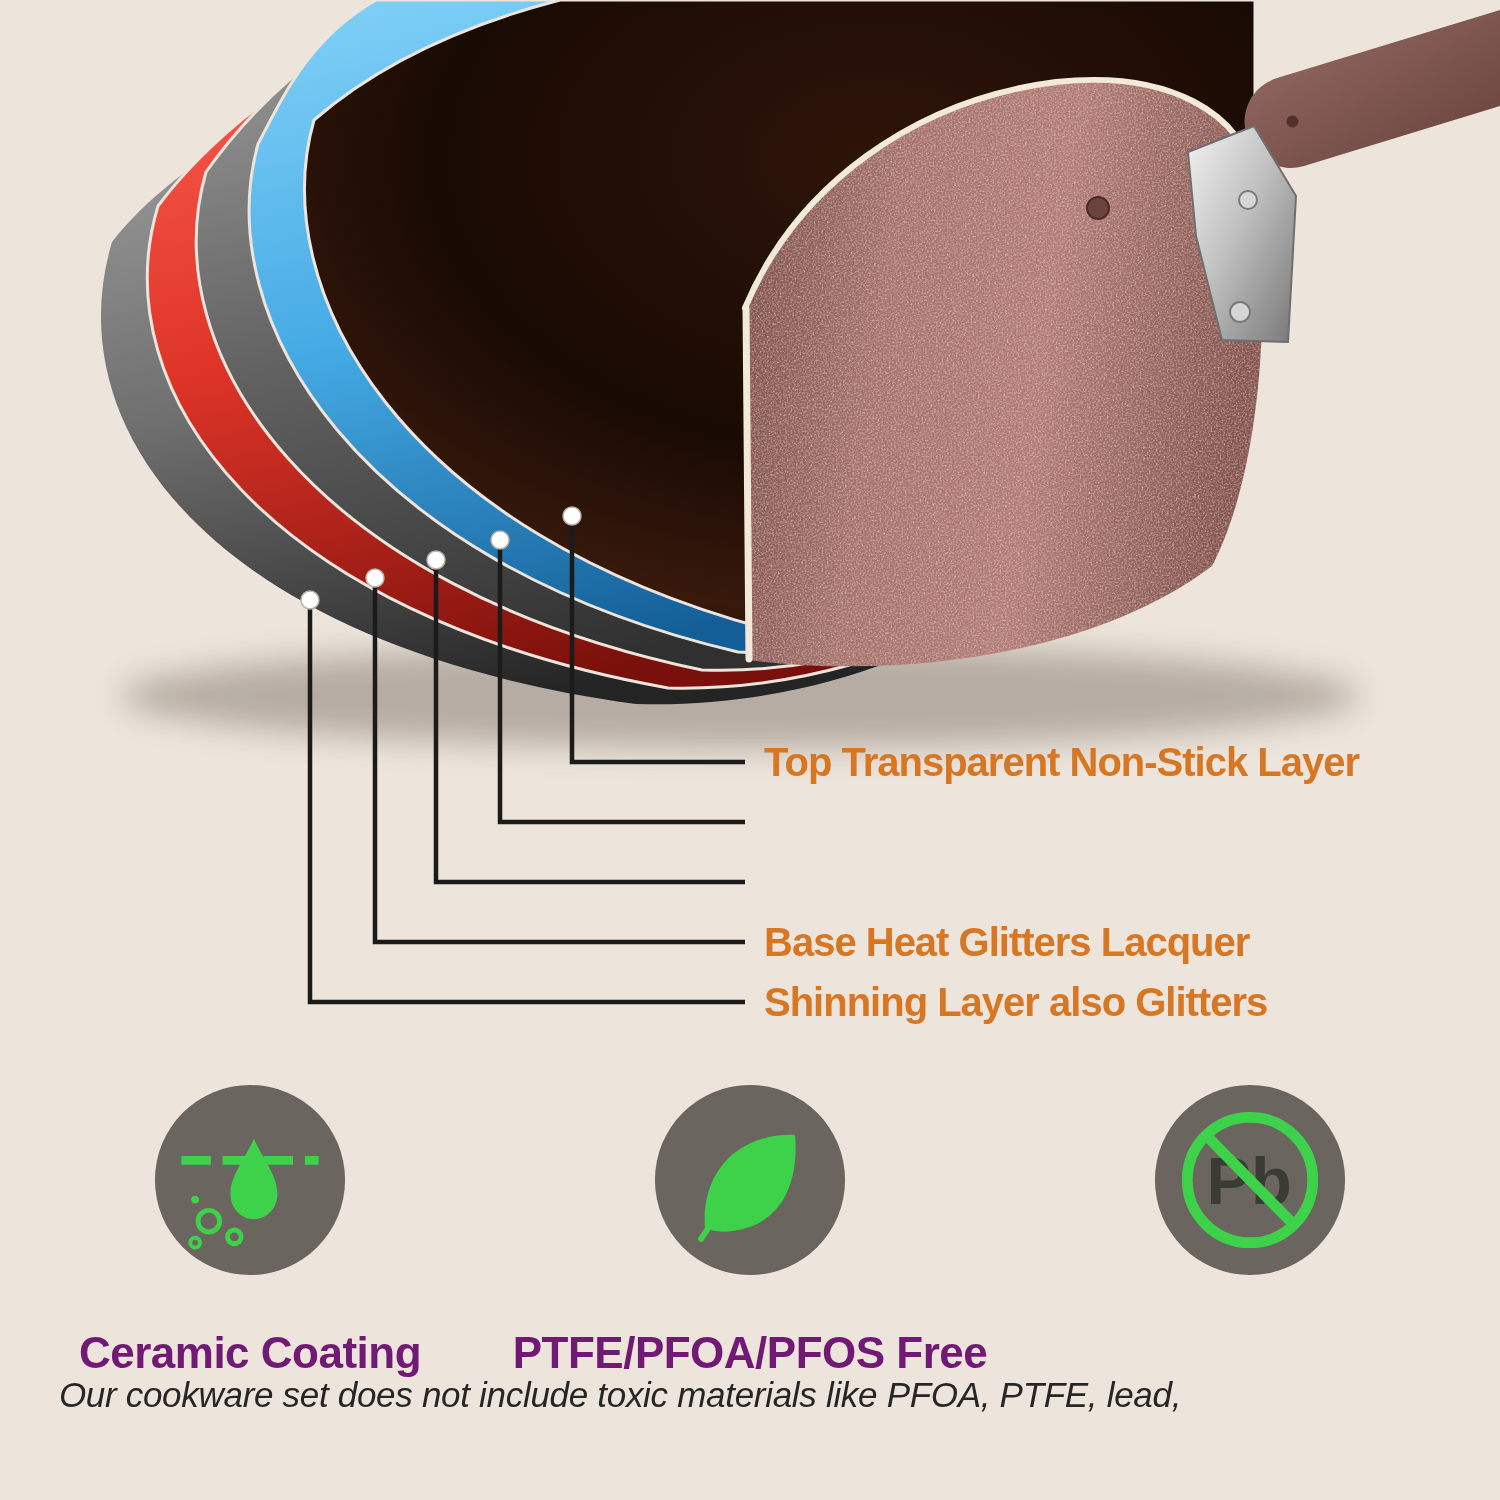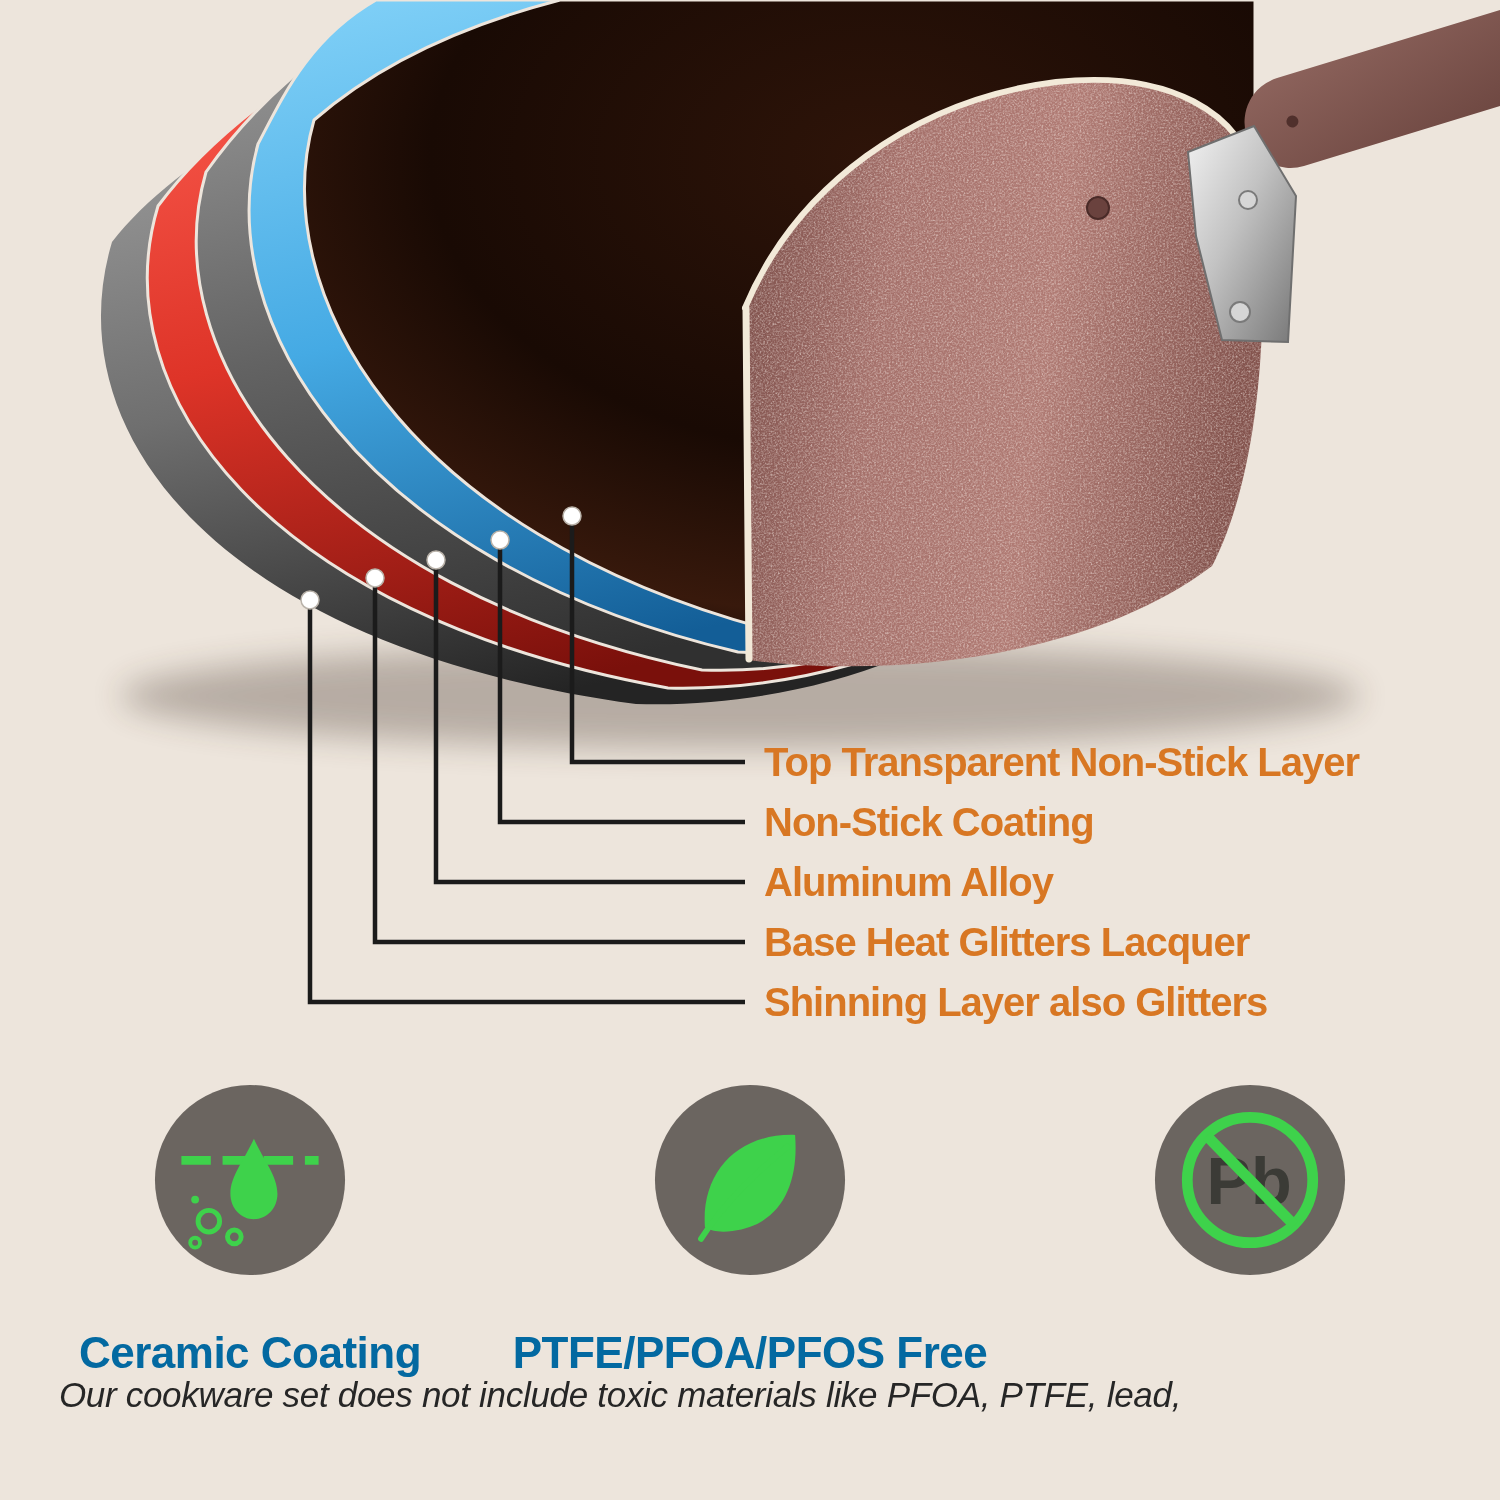--- a/index.html
+++ b/index.html
@@ -17,21 +17,21 @@
   .features{
     position:absolute;left:0;top:1082px;width:1500px;
     display:flex;justify-content:space-between;
   }
   .feature{
     width:500px;display:flex;flex-direction:column;align-items:center;
   }
   .feature-icon{width:196px;height:196px;display:block;}
   .feature-label{
     margin-top:50px;font-size:44px;font-weight:700;letter-spacing:-0.5px;
-    color:#0369a1;white-space:nowrap;text-align:center;
+    color:#701a75;white-space:nowrap;text-align:center;
   }
   .disclaimer{
     position:absolute;left:0;top:1368px;width:1240px;text-align:center;
     font-style:italic;font-size:35px;line-height:53px;color:#262626;
     letter-spacing:-0.3px;
   }
   .disclaimer div{white-space:nowrap;}
 </style>
 </head>
 <body>
@@ -129,22 +129,20 @@
     <g fill="#FFFFFF" stroke="#B9B2A9" stroke-width="1.5">
       <circle cx="572" cy="516" r="9"></circle>
       <circle cx="500" cy="540" r="9"></circle>
       <circle cx="436" cy="560" r="9"></circle>
       <circle cx="375" cy="578" r="9"></circle>
       <circle cx="310" cy="600" r="9"></circle>
     </g>
   </svg>
 
   <div class="layer-label" style="top:762px">Top Transparent Non-Stick Layer</div>
-  <div class="layer-label" style="top:822px">Non-Stick Coating</div>
-  <div class="layer-label" style="top:882px">Aluminum Alloy</div>
   <div class="layer-label" style="top:942px">Base Heat Glitters Lacquer</div>
   <div class="layer-label" style="top:1002px">Shinning Layer also Glitters</div>
 
   <div class="features">
 
     <div class="feature">
       <svg class="feature-icon" viewBox="0 0 200 200">
         <circle cx="100" cy="100" r="97" fill="#6B6560"></circle>
         <line x1="30" y1="80" x2="170" y2="80" stroke="#3ED24B" stroke-width="9" stroke-dasharray="30 12"></line>
         <path d="M 104 58 C 94 80, 80 96, 80 114 C 80 129, 91 140, 104 140 C 117 140, 128 129, 128 114 C 128 96, 114 80, 104 58 Z" fill="#3ED24B"></path>

